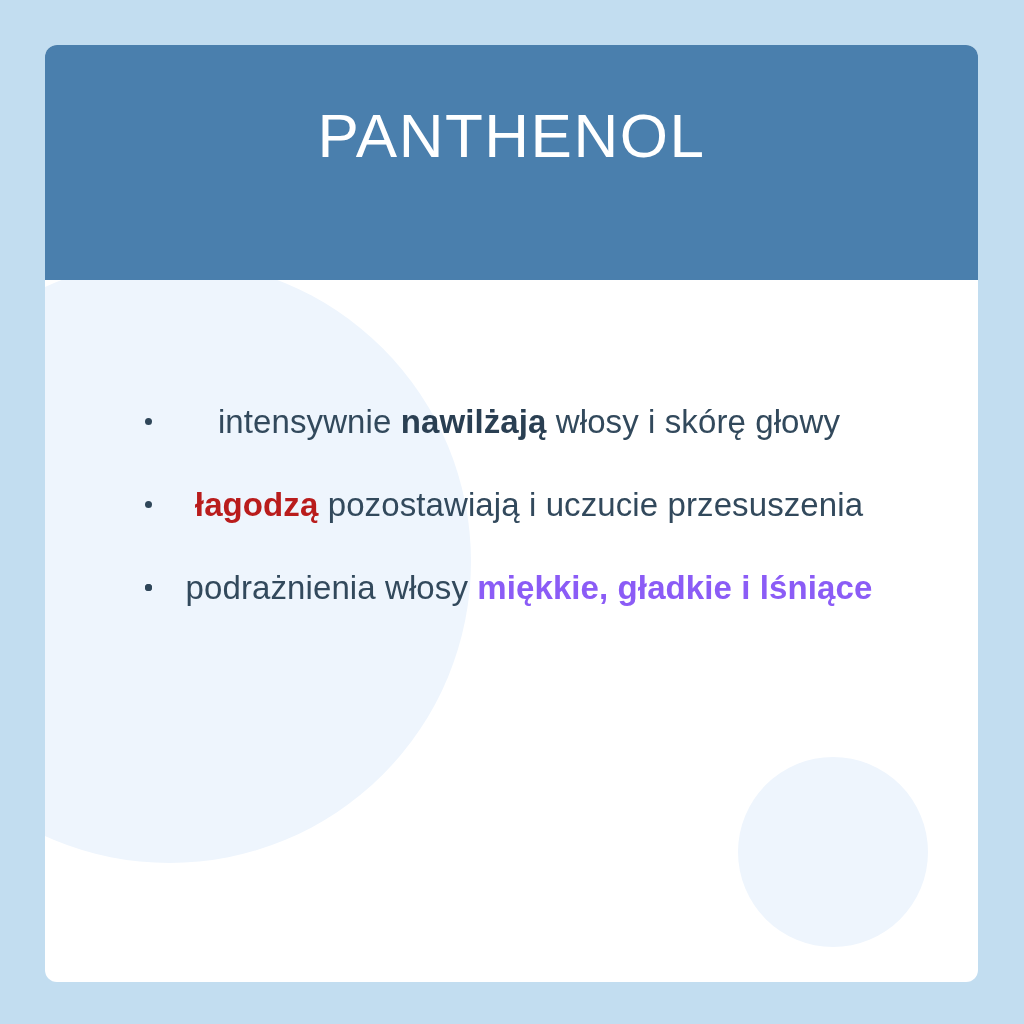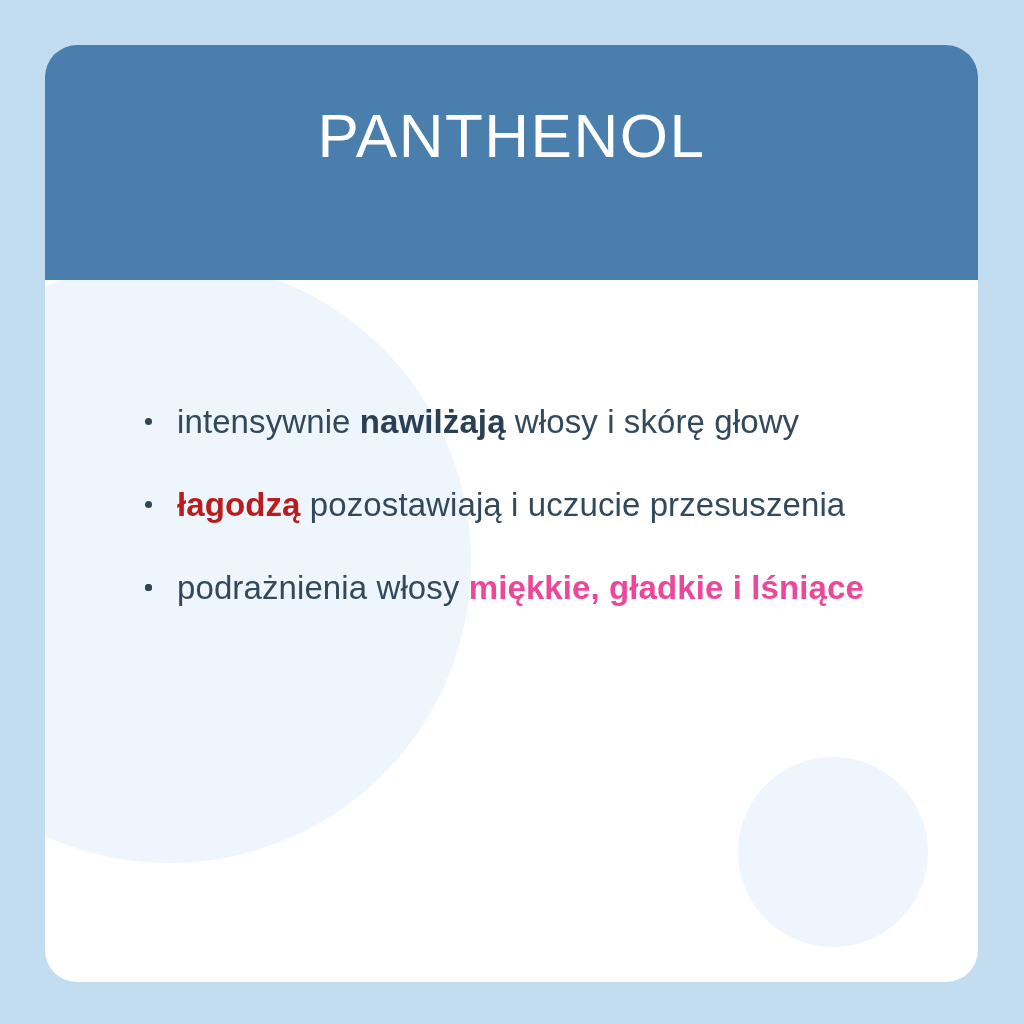--- a/index.html
+++ b/index.html
@@ -22,21 +22,21 @@
   }
 
   
   .card {
     position: absolute;
     left: 45px;
     top: 45px;
     width: 933px;
     height: 937px;
     background: #ffffff;
-    border-radius: 32px;
+    border-radius: 12px;
     overflow: hidden;
   }
 
   
   .card-header {
     position: absolute;
     left: 0;
     top: 0;
     width: 933px;
     height: 235px;
@@ -85,20 +85,21 @@
     height: 190px;
   }
 
   
   .bullets {
     position: absolute;
     left: 96px;
     top: 355px;
     width: 740px;
     z-index: 2;
+    text-align: center;
   }
 
   .bullet-item {
     position: relative;
     padding-left: 36px;
     margin-bottom: 40px;
   }
   .bullet-item:last-child {
     margin-bottom: 0;
   }
@@ -153,20 +154,20 @@
         <span class="bullet-dot" style="background: rgb(47, 70, 89);"></span>
         <span class="bullet-text" style="color: rgb(50, 73, 92);"><b style="color: #b91c1c;">łagodzą</b><span> pozostawiają i uczucie przesuszenia</span></span>
       </div>
 
       <div class="bullet-item">
         <span class="bullet-dot" style="background: rgb(47, 70, 89);"></span>
       </div>
 
       <div class="bullet-item">
         <span class="bullet-dot" style="background: rgb(47, 70, 89);"></span>
-        <span class="bullet-text" style="color: rgb(50, 73, 92);"><span>podrażnienia włosy </span><b style="color: #ec4899;">miękkie, gładkie i lśniące</b></span>
+        <span class="bullet-text" style="color: rgb(50, 73, 92);"><span>podrażnienia włosy </span><b style="color: #8b5cf6;">miękkie, gładkie i lśniące</b></span>
       </div>
 
     </div>
 
   </div>
 
 </div>
 
 </body></html>

